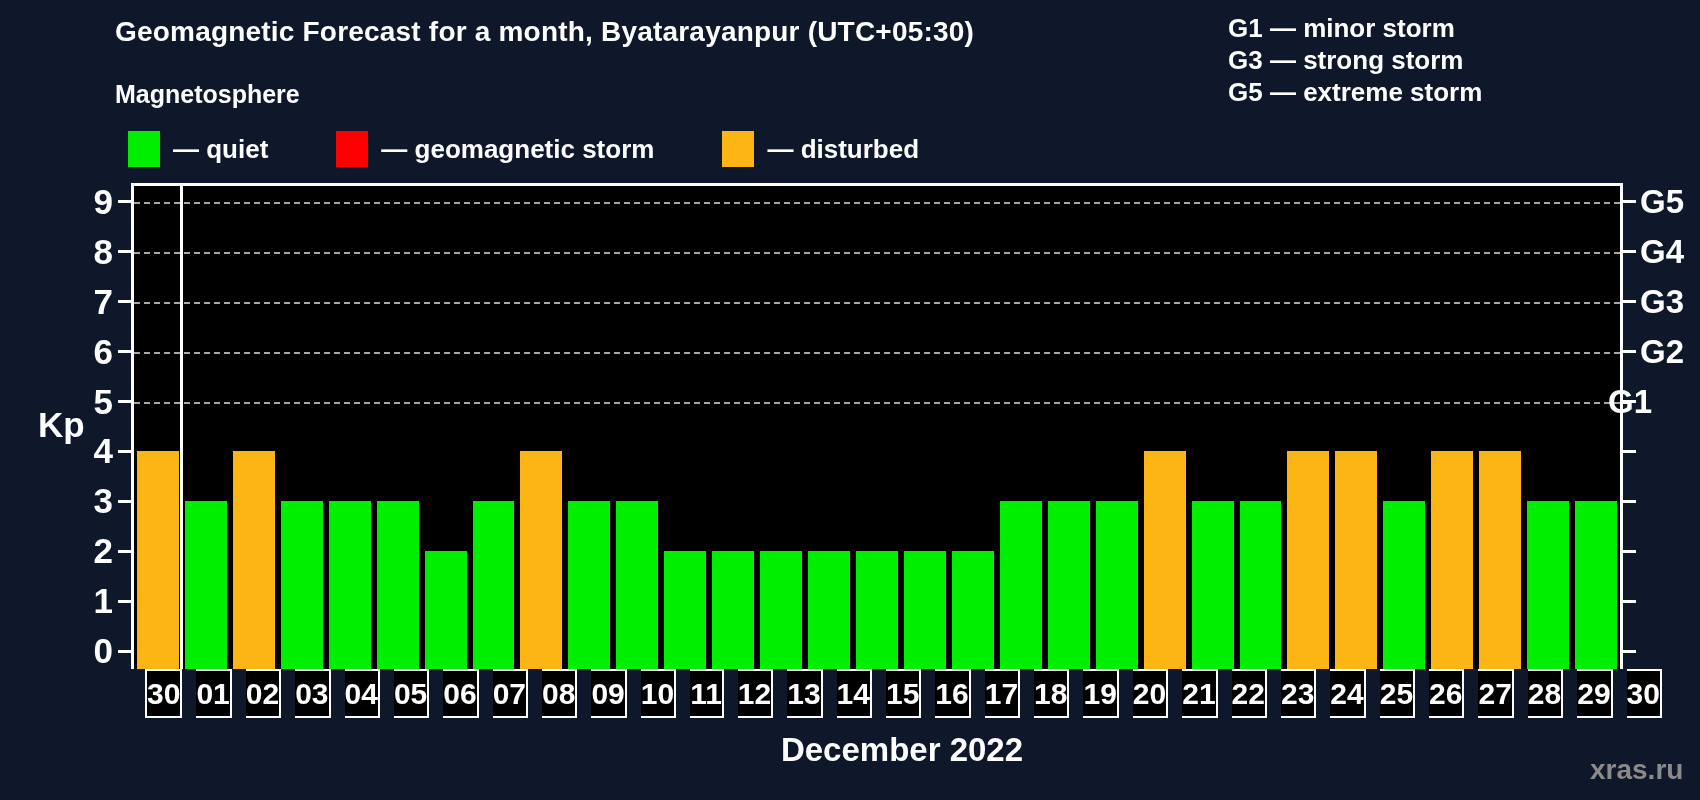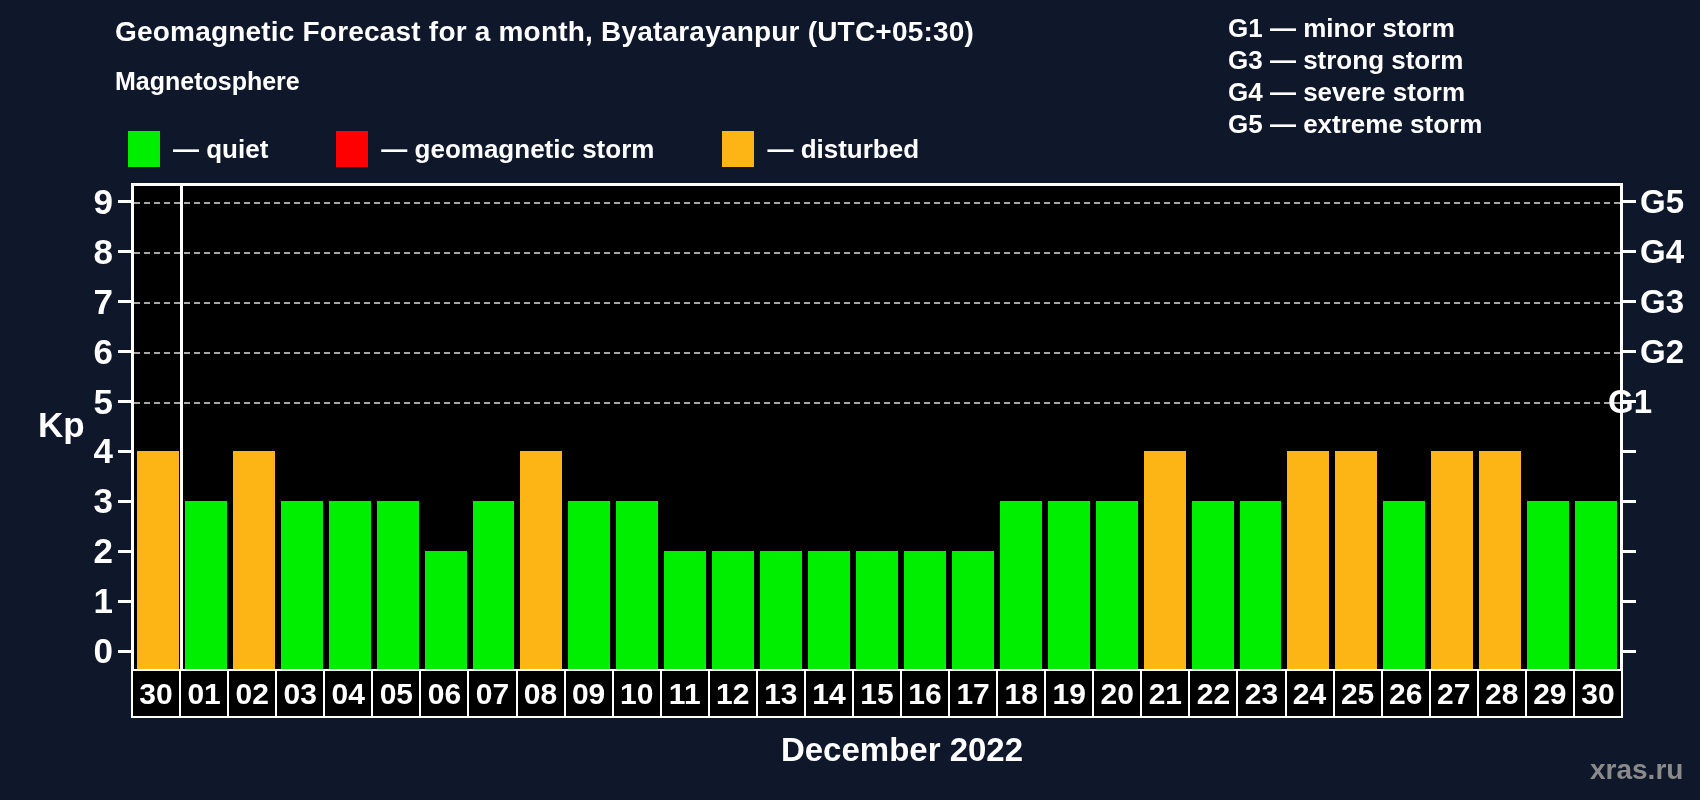--- a/index.html
+++ b/index.html
@@ -1,36 +1,36 @@
 <!DOCTYPE html>
 <html><head>
 <meta charset="utf-8">
 <style>
   html,body{margin:0;padding:0;background:#000;}
   #stage{position:relative;width:1700px;height:800px;background:#0f172a;overflow:hidden;
          font-family:"Liberation Sans",sans-serif;color:#fff;}
   .title{position:absolute;left:115px;top:16px;font-size:28px;font-weight:bold;letter-spacing:.2px;}
-  .subtitle{position:absolute;left:115px;top:67px;font-size:25px;font-weight:bold;}
+  .subtitle{position:absolute;left:115px;top:80px;font-size:25px;font-weight:bold;}
   #mag-legend{position:absolute;left:128px;top:130px;display:flex;gap:68px;align-items:center;height:38px;}
   .leg-item{display:flex;align-items:center;justify-content:center;}
   .leg-swatch{width:32px;height:36px;display:inline-block;}
   .leg-label{margin-left:13px;font-size:26px;font-weight:bold;white-space:pre;}
   #g-legend{position:absolute;left:1228px;top:12px;font-size:26px;font-weight:bold;line-height:32px;}
   .kp-label{position:absolute;left:38px;top:405px;font-size:35px;font-weight:bold;}
   #plot{position:absolute;left:131px;top:183px;width:1492px;height:486px;box-sizing:border-box;
         border:3px solid #fff;border-bottom:none;background:#000;}
   .gridline{position:absolute;left:0;right:0;height:0;border-top:2px dashed #a6a6a6;}
   .separator{position:absolute;top:0;bottom:0;width:3px;background:#fff;}
   .bar{position:absolute;bottom:0;}
   .tick{position:absolute;width:13px;height:3px;background:#fff;}
   .ylab{position:absolute;width:50px;text-align:right;font-size:35px;font-weight:bold;height:44px;line-height:44px;}
   .glab{position:absolute;font-size:33px;font-weight:bold;height:42px;line-height:42px;}
   #day-row{position:absolute;left:131px;top:669px;width:1492px;height:49px;display:flex;box-sizing:border-box;}
   .day-cell{flex:1 1 0;box-sizing:border-box;border:2.5px solid #fff;border-left-width:0;background:#000;
-            display:flex;align-items:center;justify-content:center;font-size:30px;font-weight:bold;}
+            display:flex;align-items:center;justify-content:center;font-size:30px;font-weight:bold;margin-left:14px;}
   .day-cell:first-child{border-left-width:2.5px;}
   .month{position:absolute;left:156px;top:731px;width:1492px;text-align:center;font-size:33px;font-weight:bold;}
   .watermark{position:absolute;left:1590px;top:754px;font-size:28px;font-weight:bold;color:#8a8a8a;}
 </style>
 </head>
 <body>
 
 <div id="stage">
   <div class="title">Geomagnetic Forecast for a month, Byatarayanpur (UTC+05:30)</div>
   <div class="subtitle">Magnetosphere</div>
@@ -44,21 +44,20 @@
         <div class="leg-label">— geomagnetic storm</div>
       </div>
       <div class="leg-item">
         <div class="leg-swatch" style="background: rgb(252, 181, 20);"></div>
         <div class="leg-label">— disturbed</div>
       </div>
     </div>
   <div id="g-legend">
       <div class="g-line">G1 — minor storm</div>
       <div class="g-line">G3 — strong storm</div>
-      <div class="g-line">G4 — severe storm</div>
       <div class="g-line">G5 — extreme storm</div>
     </div>
   <div class="kp-label">Kp</div>
   <div id="plot">
       <div class="gridline" style="top: 215.5px;"></div>
       <div class="gridline" style="top: 165.6px;"></div>
       <div class="gridline" style="top: 115.7px;"></div>
       <div class="gridline" style="top: 65.8px;"></div>
       <div class="gridline" style="top: 15.9px;"></div>
       <div class="separator" style="left: 46.4355px;"></div>

